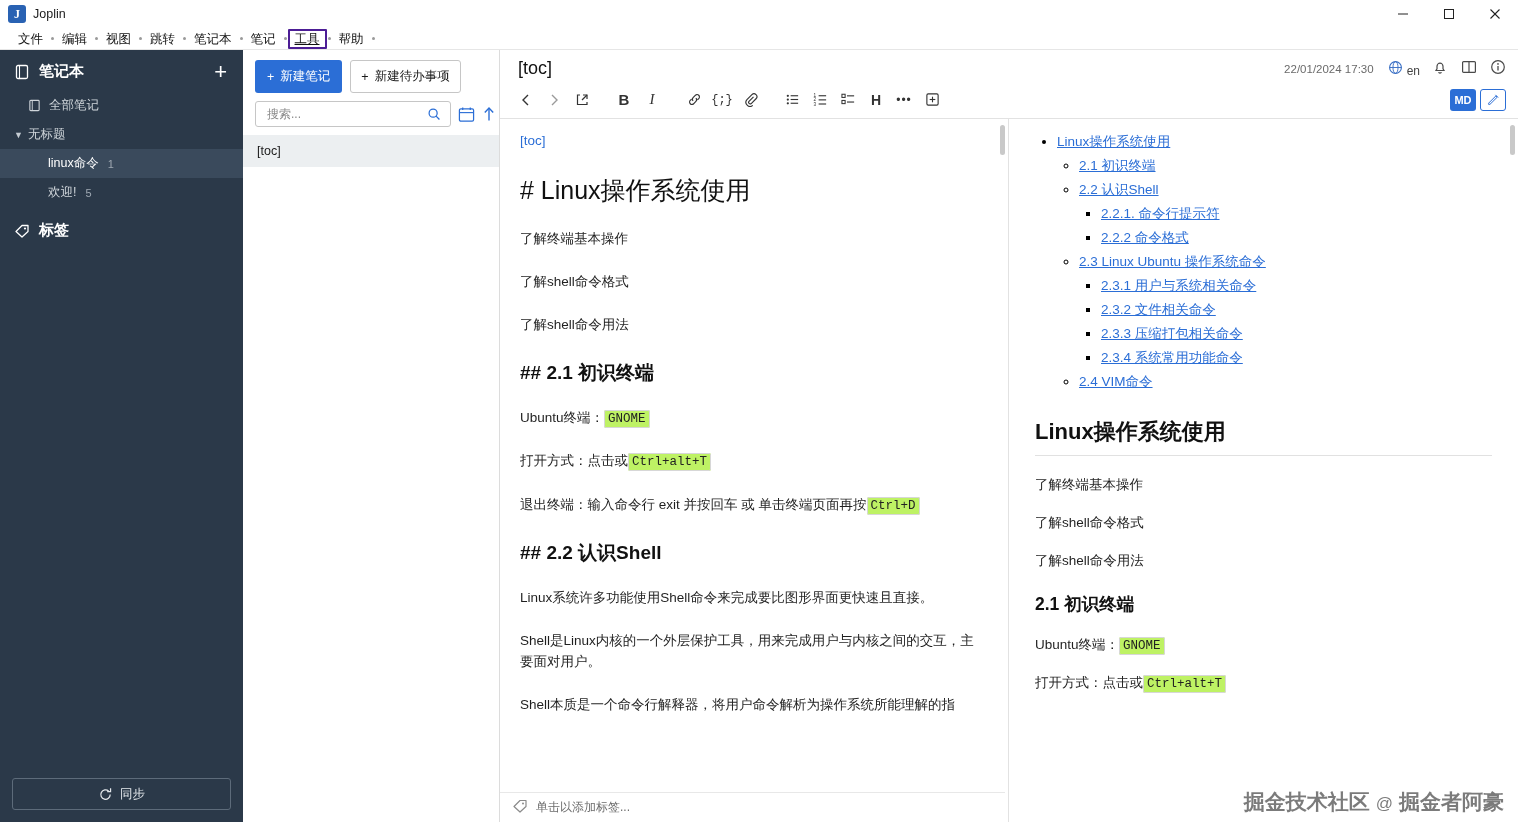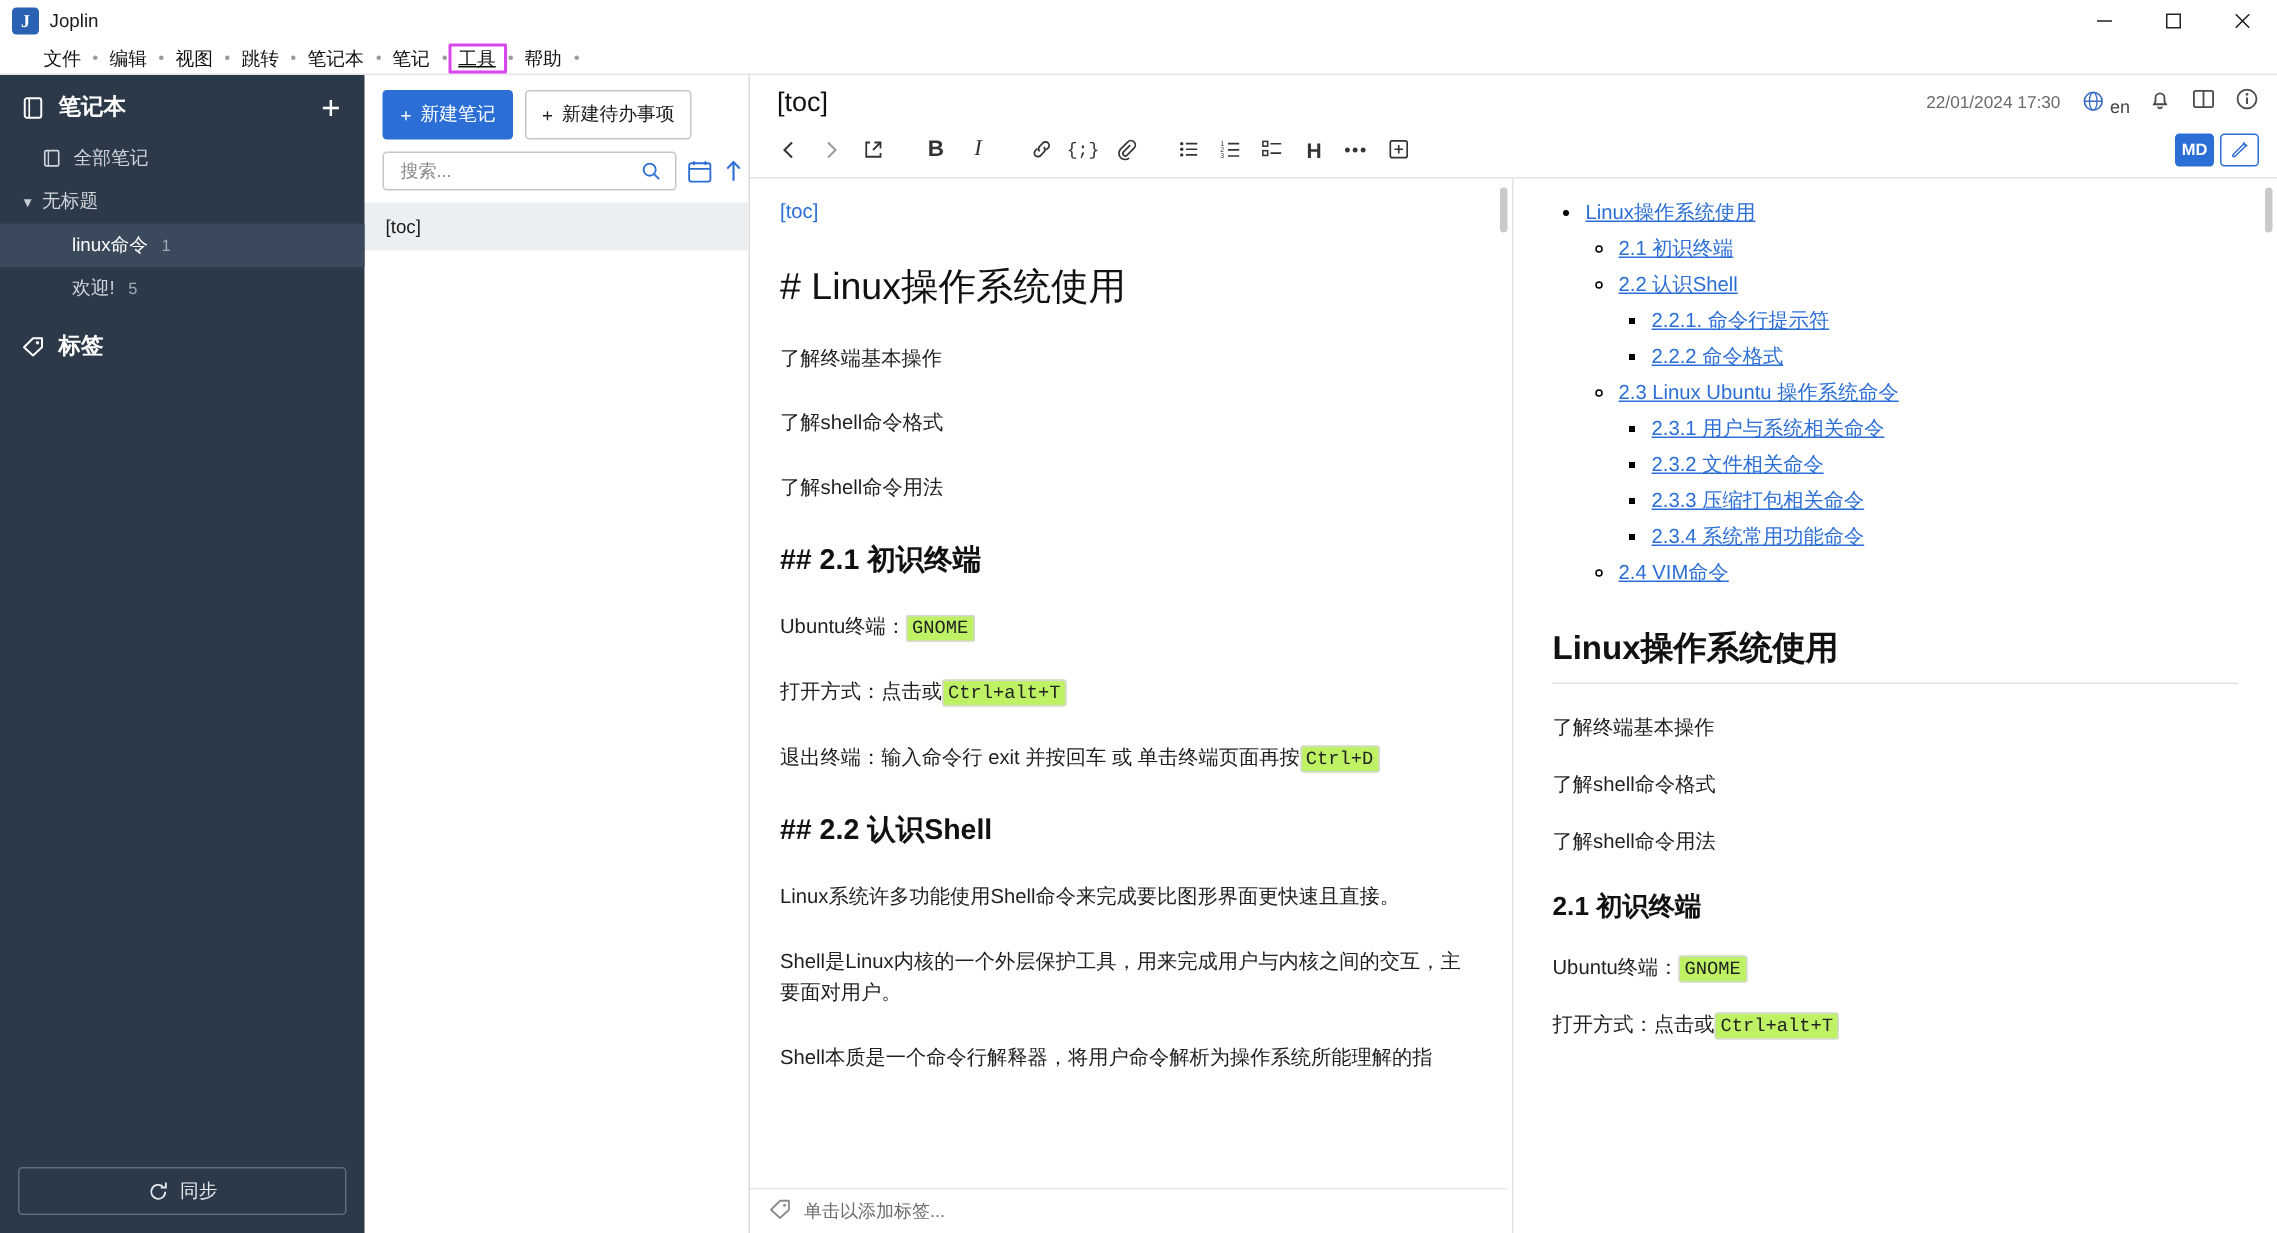--- a/index.html
+++ b/index.html
@@ -45,32 +45,32 @@
     color: #222; font-size: 12px;
   }
 
   
   .menubar {
     height: 22px;
     display: flex; align-items: center;
     background: #ffffff;
     font-size: 12.5px;
     color: #111;
-    padding-left: 22px;
+    padding-left: 11px;
     flex: 0 0 22px;
     border-bottom: 1px solid #e6e6e6;
     position: relative;
   }
   .menu-item {
     padding: 2px 7px;
     line-height: 16px;
     white-space: nowrap;
   }
   .menu-item.highlight {
-    border: 2px solid #d946ef;
+    border: 2px solid #4c1d95;
     padding: 0px 5px;
     border-radius: 1px;
     text-decoration: underline;
   }
   .menu-dot {
     width: 3px; height: 3px; background: #9a9a9a; border-radius: 50%;
     margin: 0 1px;
   }
 
   
@@ -678,14 +678,19 @@
               <path d="M2 8.5 L8 2.5 L14 2.5 L14 8.5 L8 14 Z" fill="none" stroke="#8b8b8b" stroke-width="1.2" stroke-linejoin="round"></path>
               <circle cx="11" cy="5.5" r="1" fill="#8b8b8b"></circle>
             </svg>
         </span>
         <span>单击以添加标签...</span>
       </div>
 
     </div>
   </div>
 
+  <div class="watermark">
+    <span>掘金技术社区</span>
+    <span class="at">@</span>
+    <span>掘金者阿豪</span>
+  </div>
 
 </div>
 
 </body></html>

